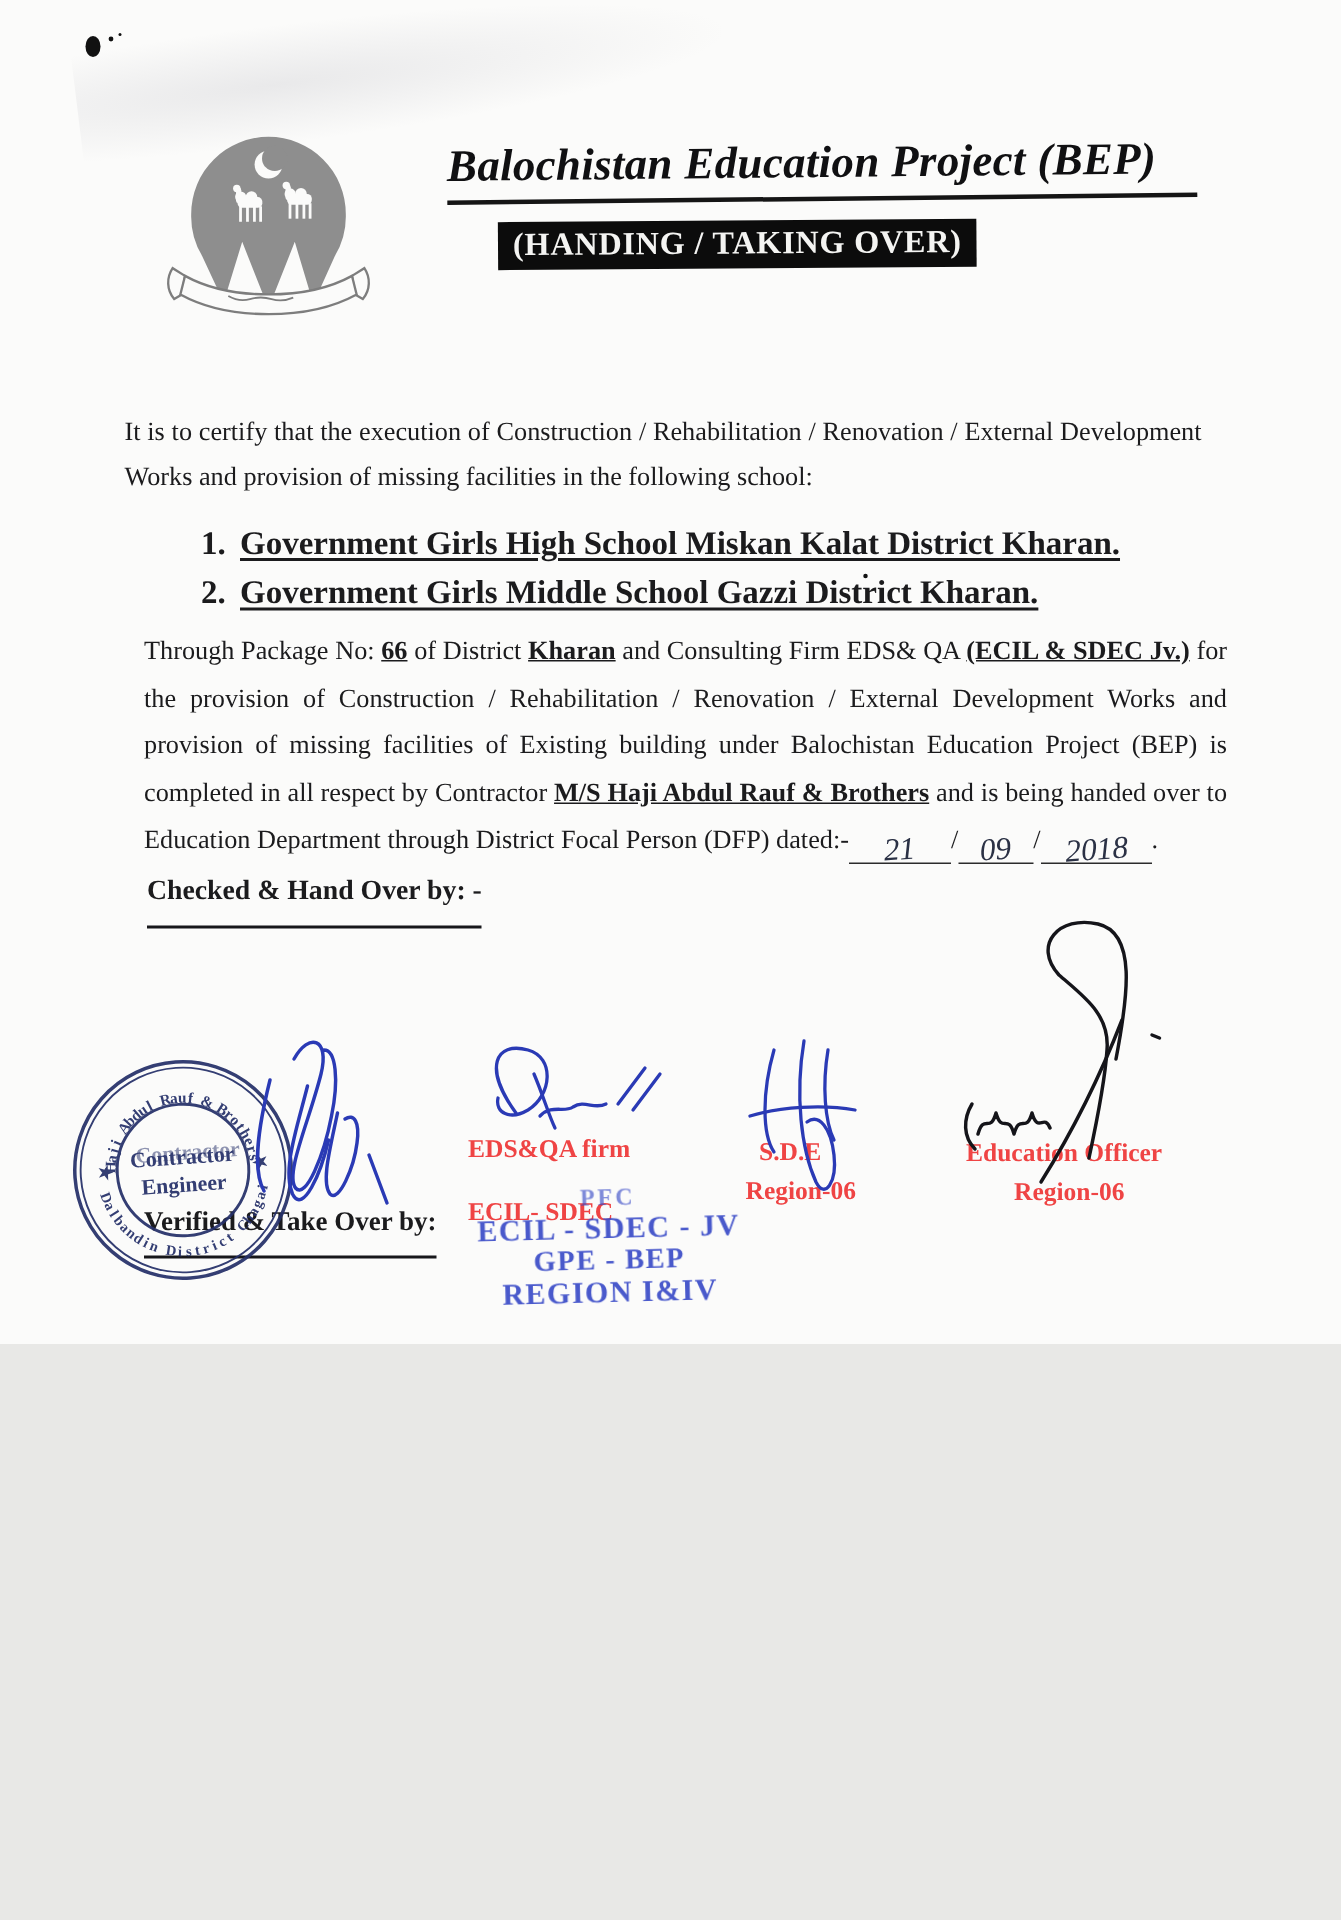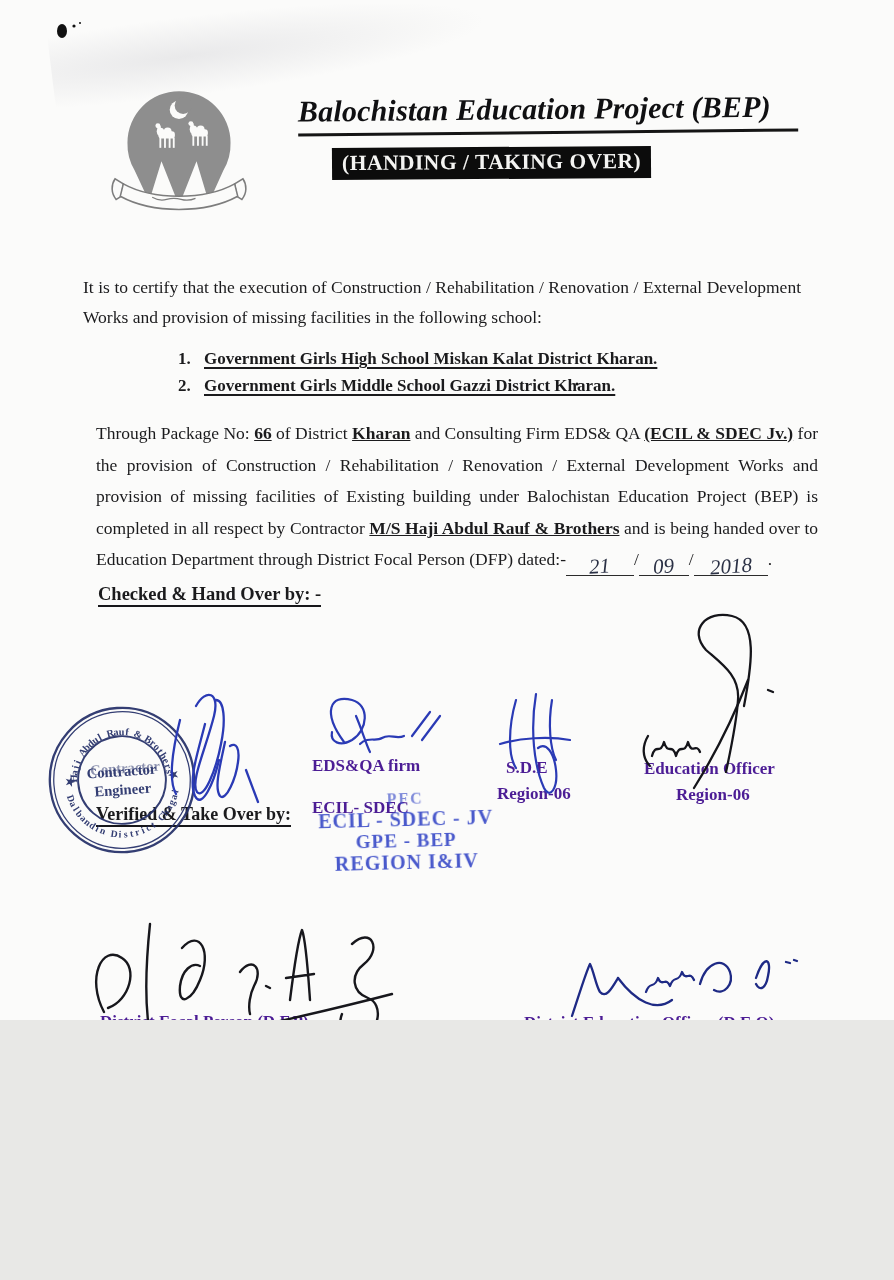--- a/index.html
+++ b/index.html
@@ -1,41 +1,41 @@
 <!DOCTYPE html>
 <html><head>
 <meta charset="utf-8">
 <style>
   html,body{margin:0;padding:0;background:#e8e8e6;}
-  .page{position:relative;width:894px;height:1020px;background:#fbfbfa;overflow:hidden;
+  .page{position:relative;width:894px;height:896px;background:#fbfbfa;overflow:hidden;
         font-family:"Liberation Serif", serif;color:#1b1b1d;}
   .abs{position:absolute;}
   .b{font-weight:bold;text-decoration:underline;}
   
   .title{left:298px;top:92px;width:500px;font-size:30px;font-weight:bold;font-style:italic;
          border-bottom:3.5px solid #151515;padding-bottom:5px;transform:rotate(-0.6deg);
          letter-spacing:.2px;color:#101012;}
   .band{left:332px;top:147px;background:#0c0c0c;color:#f4f4f2;font-size:21.5px;font-weight:bold;
         padding:3px 10px 4px 10px;letter-spacing:.5px;transform:rotate(-0.4deg);}
   
   .para{font-size:17.5px;line-height:31px;text-align:justify;}
   .para1{left:83px;top:272px;width:718px;line-height:30px;}
-  .schools{left:134px;top:349px;font-size:17px;margin-left:44px;}
+  .schools{left:134px;top:349px;font-size:22px;}
   .school-row{margin-bottom:7px;}
   .school-num{font-weight:bold;display:inline-block;width:26px;}
   .school-name{font-weight:bold;text-decoration:underline;text-decoration-thickness:2px;text-underline-offset:3px;}
   .para2{left:96px;top:418px;width:722px;line-height:31.5px;}
   .hand{display:inline-block;border-bottom:1.6px solid #2b2b2b;text-align:center;
         font-style:italic;font-size:21px;color:#2b3145;line-height:20px;vertical-align:bottom;}
   .hand span{display:inline-block;transform:rotate(-4deg) translateY(1px);}
-  .heading{font-size:18.5px;font-weight:bold;border-bottom:2.2px solid #17171a;padding-bottom:0;}
+  .heading{font-size:18.5px;font-weight:bold;border-bottom:2.2px solid #17171a;padding-bottom:12px;}
   .checked{left:98px;top:584px;}
   .verified{left:96px;top:804px;font-size:18px;z-index:1;}
   
-  .lab{font-size:17px;font-weight:bold;color:#4c1d95;text-align:center;}
+  .lab{font-size:17px;font-weight:bold;color:#ef4444;text-align:center;}
   
   .pfc{left:286px;top:790px;width:240px;text-align:center;color:#3a4cc8;
        transform:rotate(-1.5deg);filter:blur(.3px);opacity:.92;z-index:2;}
   .pfc div{font-weight:bold;}
   .pfc .p1{font-size:16px;letter-spacing:2px;opacity:.7;line-height:18px;}
   .pfc .p2{font-size:20px;letter-spacing:1px;line-height:22px;}
   .pfc .p3{font-size:19px;letter-spacing:1px;line-height:21px;}
   .pfc .p4{font-size:20px;letter-spacing:1px;line-height:22px;}
   .deputy{left:96px;top:1040px;width:260px;height:70px;color:#4450cf;transform:rotate(-3deg);
           opacity:.85;filter:blur(.3px);z-index:2;}

